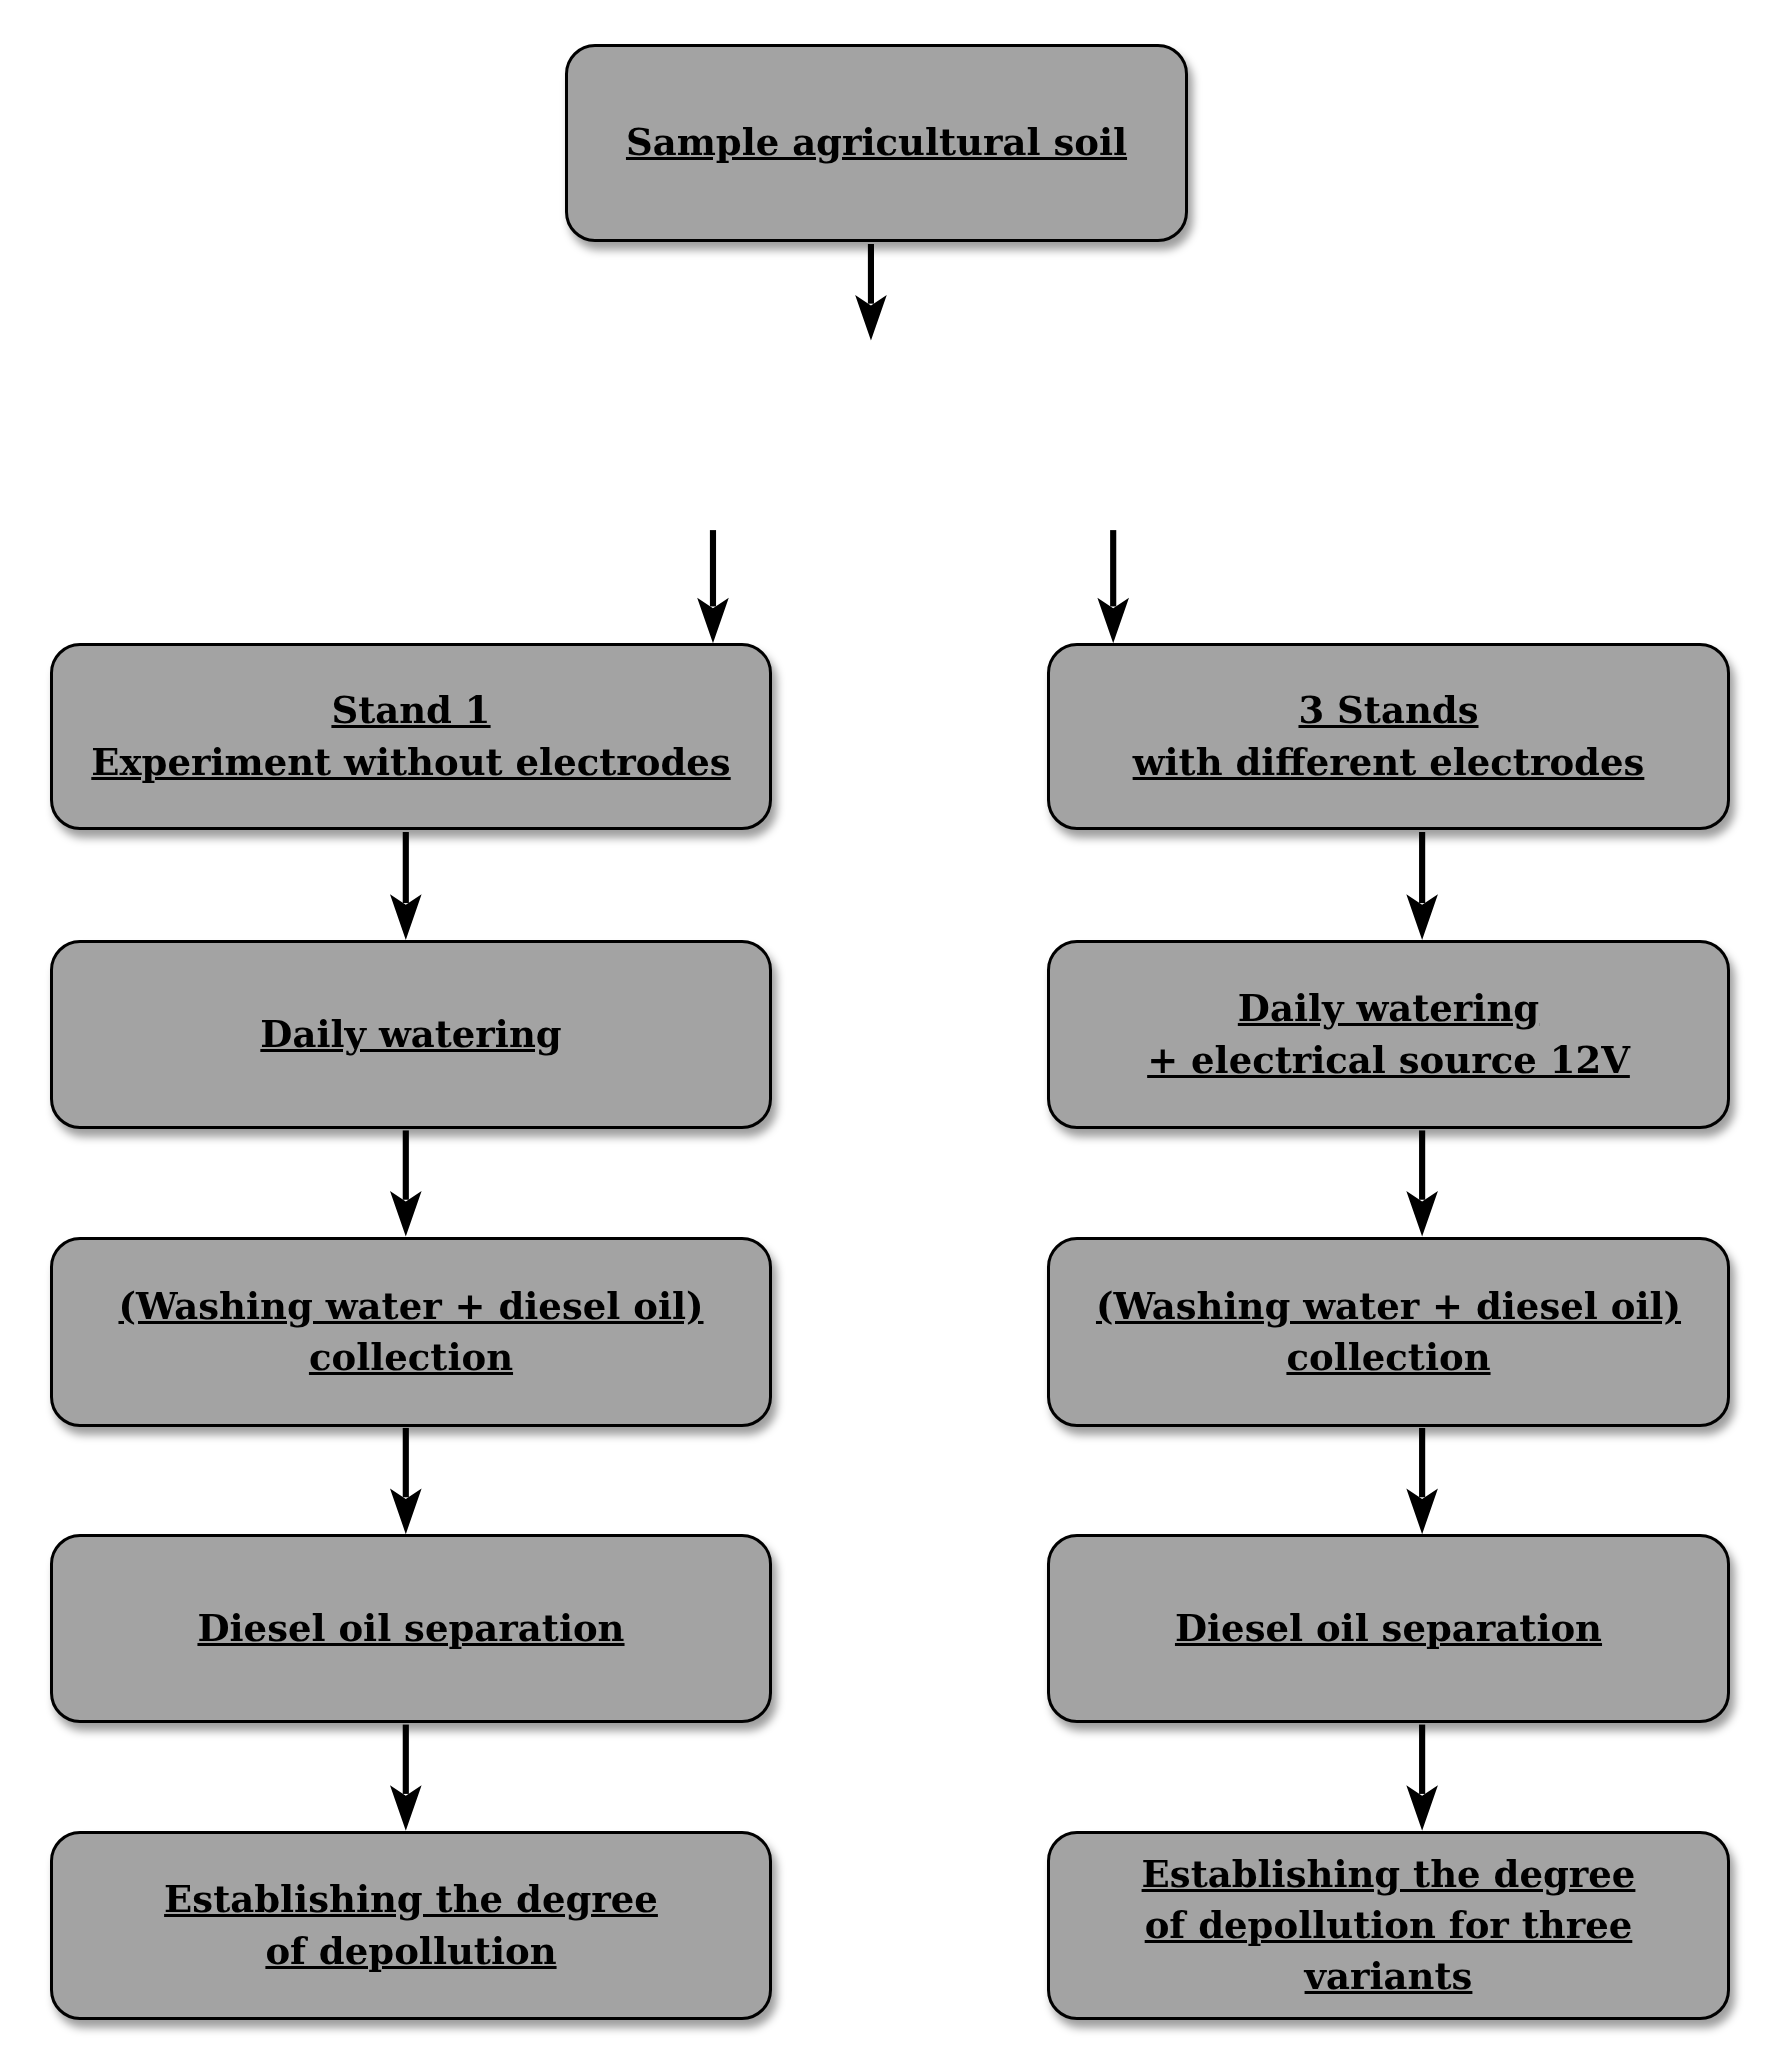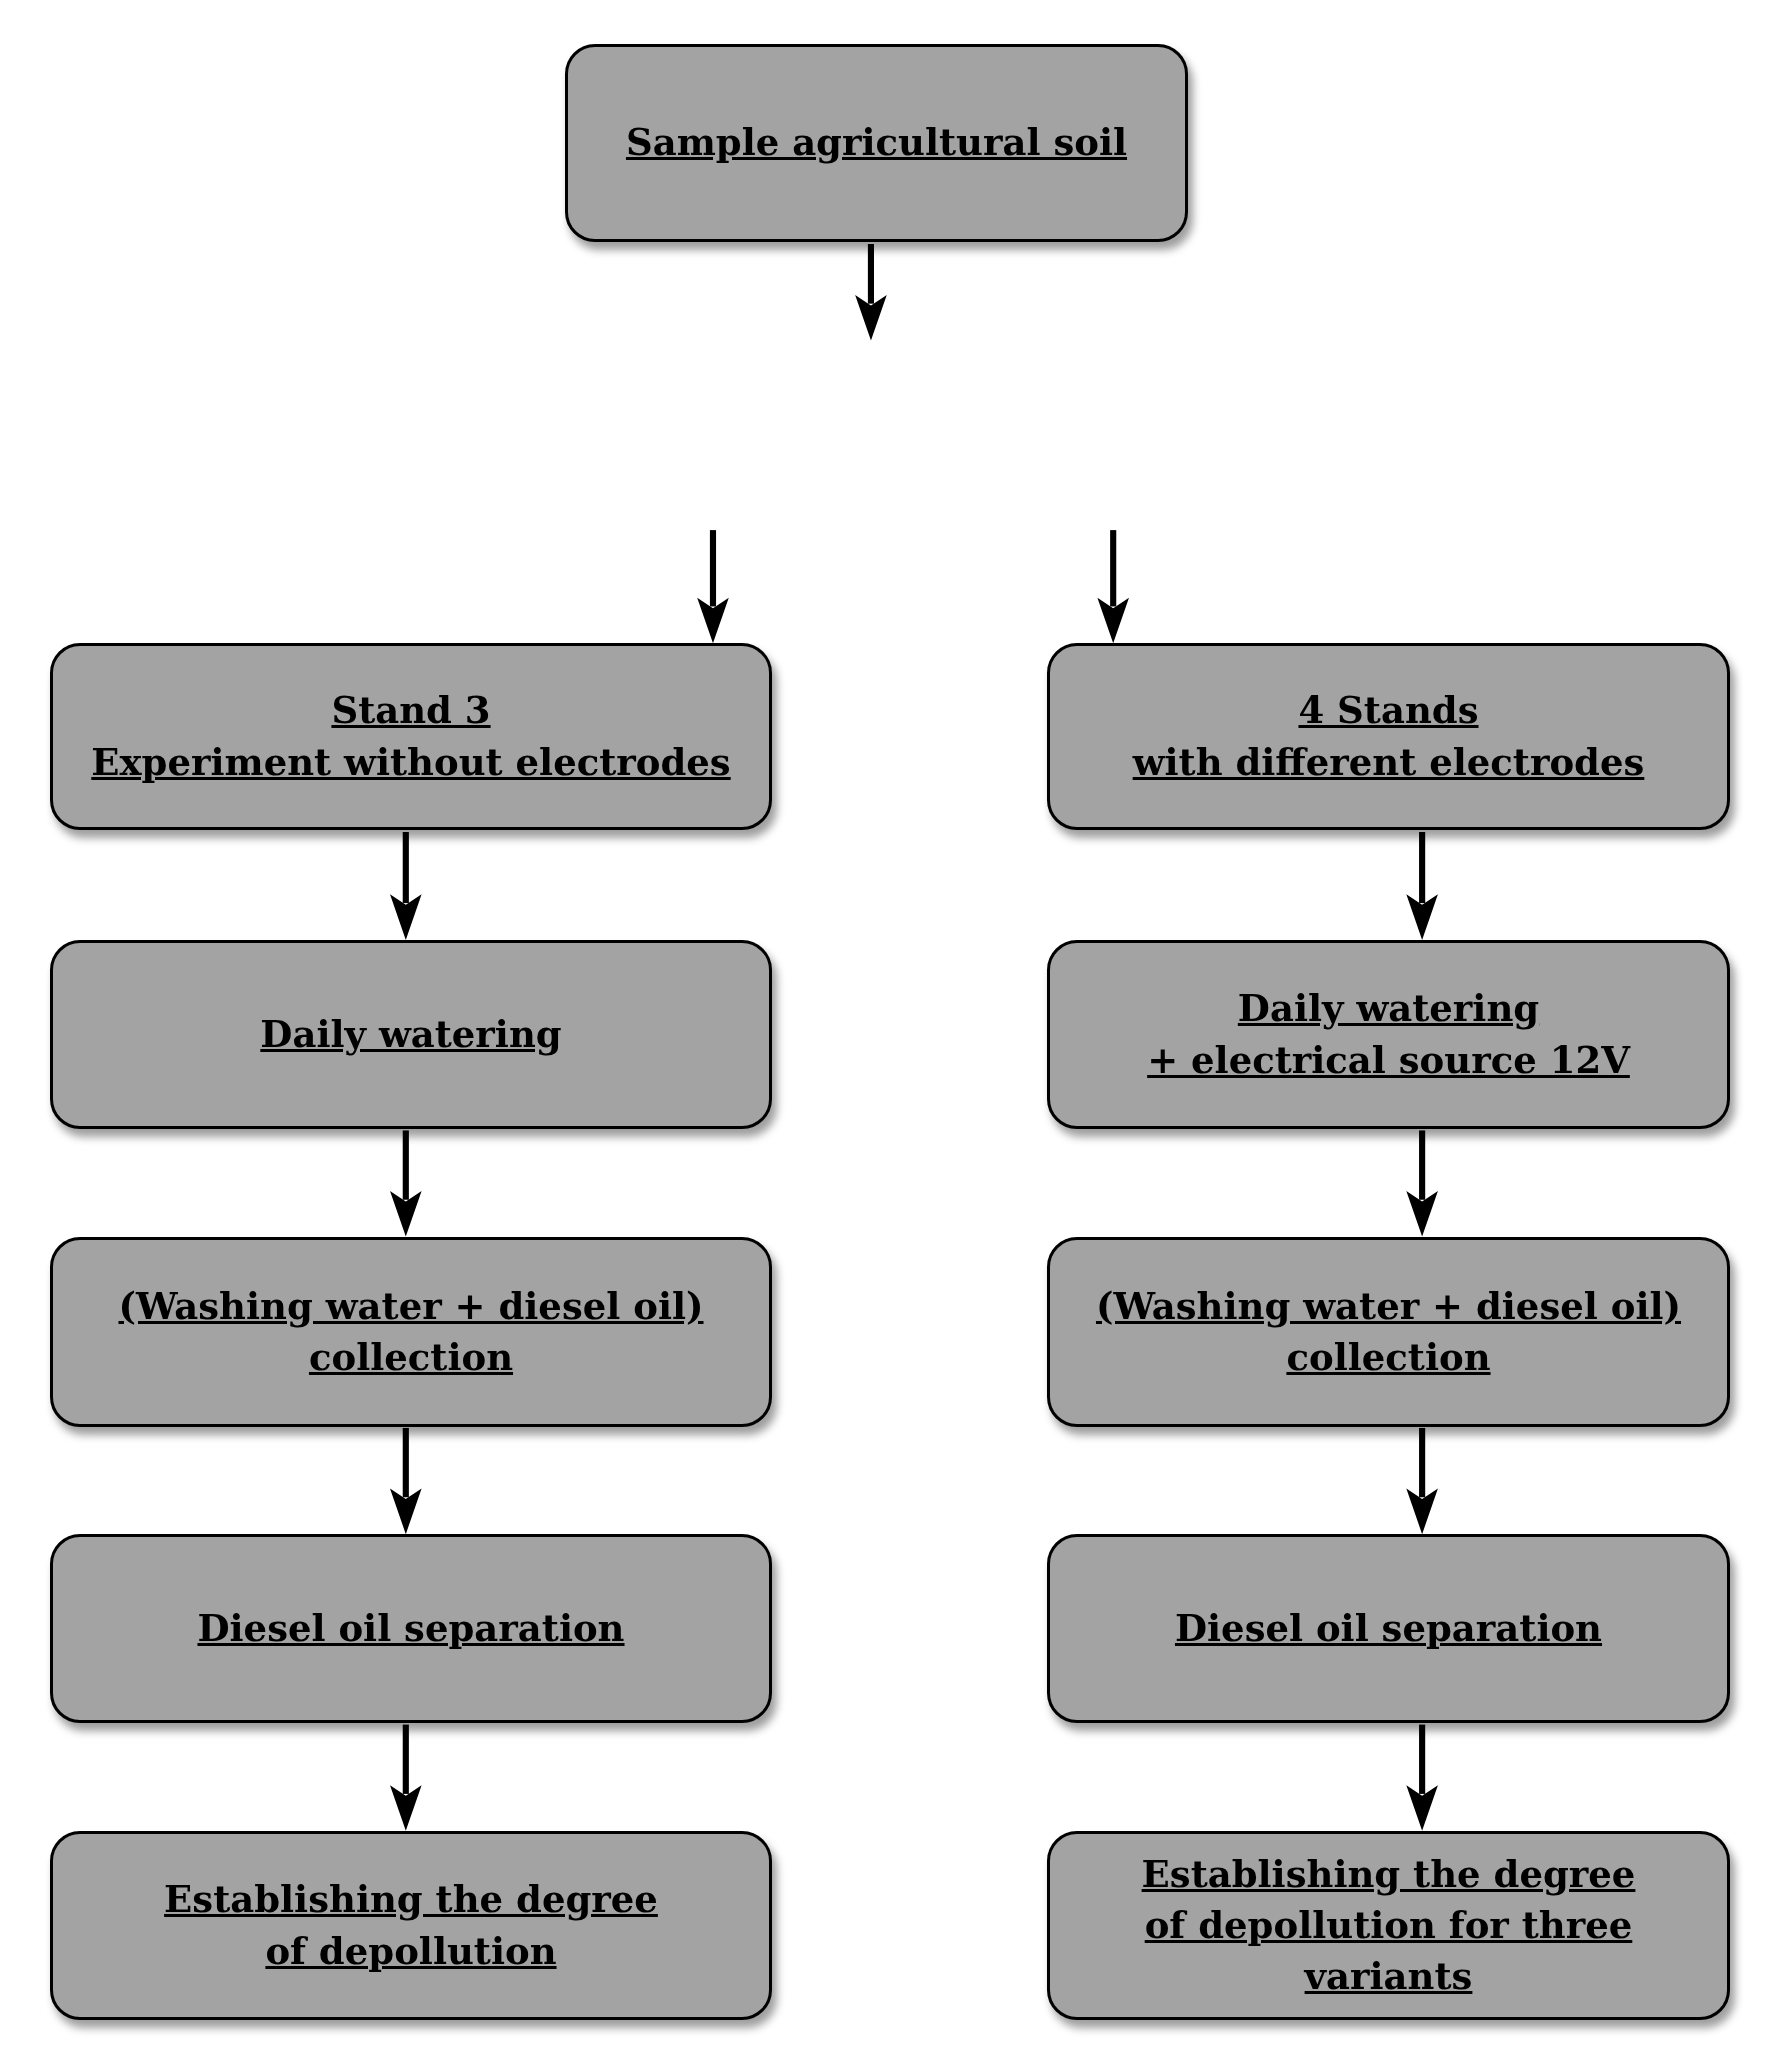--- a/index.html
+++ b/index.html
@@ -98,26 +98,26 @@
       <polygon points="1602,2034 1620,2046 1638,2034 1620,2086" fill="#000"></polygon>
     </g>
   </svg>
 
   <div class="node" style="left:565px; top:44px; width:623px; height:198px;">
     <span class="label">Sample agricultural soil</span>
   </div>
 
 
   <div class="node" style="left:50px; top:643px; width:722px; height:187px;">
-    <span class="label">Stand 3
+    <span class="label">Stand 1
 Experiment without electrodes</span>
   </div>
 
   <div class="node" style="left:1047px; top:643px; width:683px; height:187px;">
-    <span class="label">4 Stands
+    <span class="label">3 Stands
 with different electrodes</span>
   </div>
 
   <div class="node" style="left:50px; top:940px; width:722px; height:189px;">
     <span class="label">Daily watering</span>
   </div>
 
   <div class="node" style="left:1047px; top:940px; width:683px; height:189px;">
     <span class="label">Daily watering
 + electrical source 12V</span>

